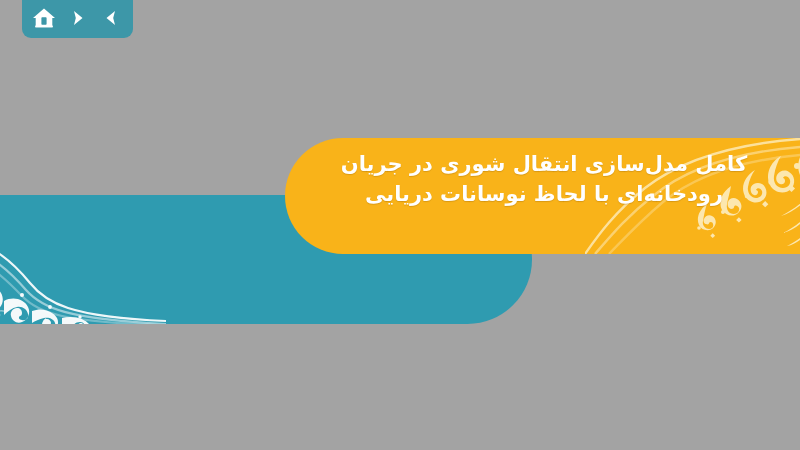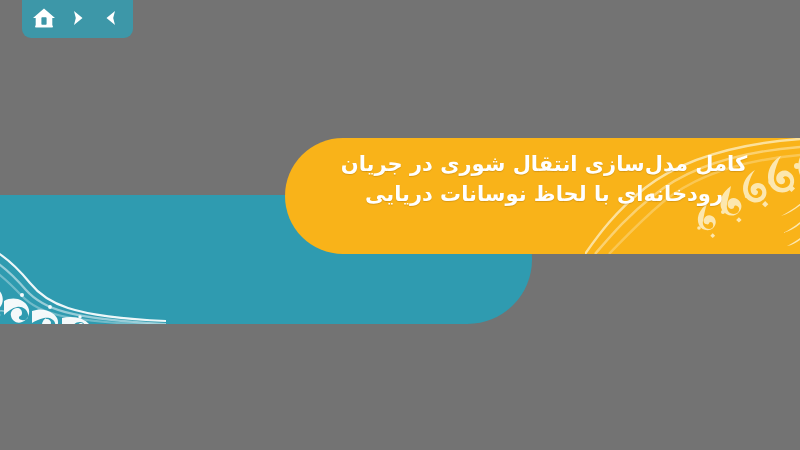--- a/index.html
+++ b/index.html
@@ -10,21 +10,21 @@
     width: 800px;
     height: 450px;
     overflow: hidden;
     font-family: "DejaVu Sans", "Liberation Sans", sans-serif;
   }
 
   #slide {
     position: relative;
     width: 800px;
     height: 450px;
-    background: #737373;
+    background: #a3a3a3;
     overflow: hidden;
     margin-left: 44px;
   }
 
   
   #navbar {
     position: absolute;
     left: 22px;
     top: -14px;
     width: 111px;

